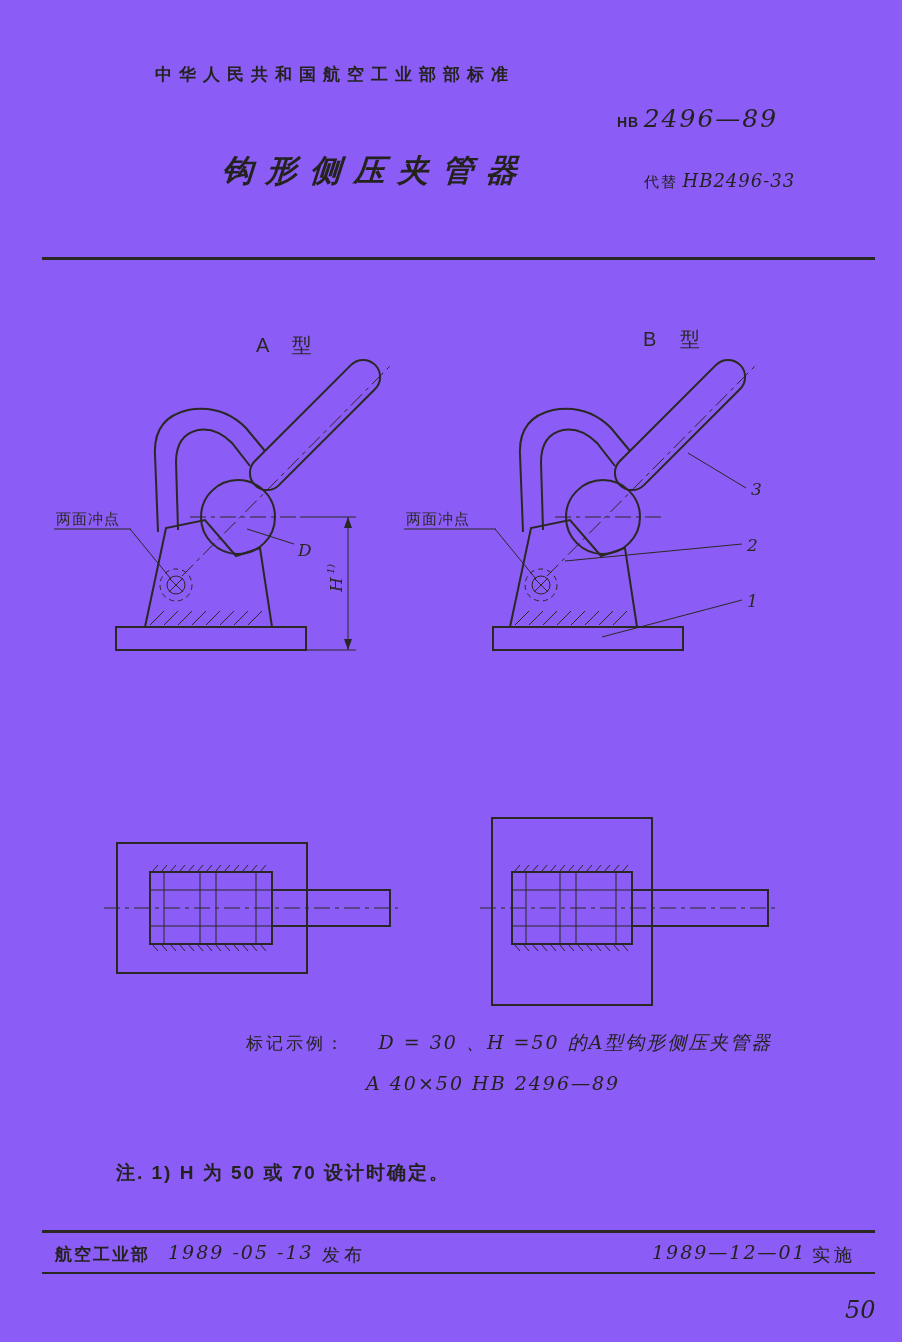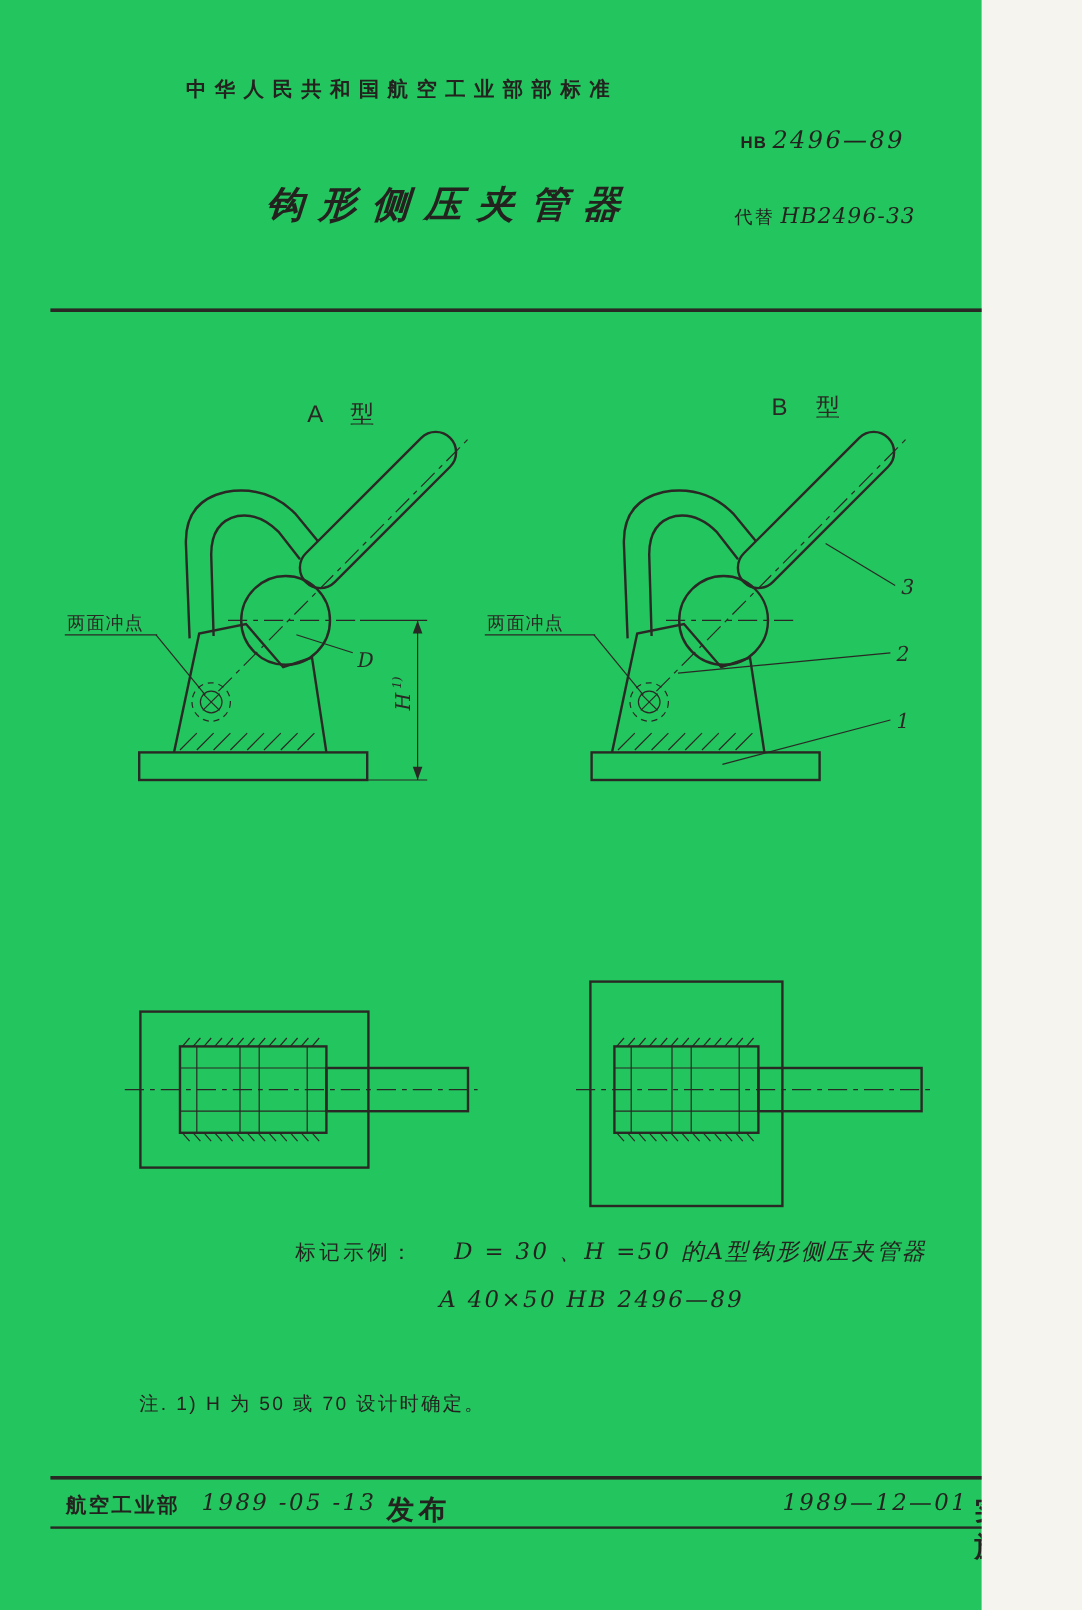--- a/index.html
+++ b/index.html
@@ -1,32 +1,32 @@
 <!DOCTYPE html>
 <html><head>
 <meta charset="utf-8">
 <style>
   html,body{margin:0;padding:0;}
   body{width:902px;height:1342px;background:#f5f4ef;font-family:"Liberation Sans",sans-serif;color:#23221f;}
-  .page{position:relative;width:818px;height:1342px;overflow:hidden;background:#22c55e;}
+  .page{position:relative;width:902px;height:1342px;overflow:hidden;background:#8b5cf6;}
   .abs{position:absolute;}
   .hand{font-family:"DejaVu Serif",serif;font-style:italic;}
   .rule{position:absolute;background:#2a2824;}
   .hdr{font-size:17px;font-weight:bold;letter-spacing:7px;white-space:nowrap;}
   .std-prefix{font-size:14px;font-weight:bold;letter-spacing:1px;}
-  .std-num{font-size:20px;letter-spacing:2px;margin-top:16px;}
+  .std-num{font-size:25px;letter-spacing:2px;margin-top:16px;}
   .title{font-size:31px;font-weight:600;letter-spacing:13px;transform:skewX(-4deg);white-space:nowrap;}
-  .rep-prefix{font-size:15px;letter-spacing:2px;}
+  .rep-prefix{font-size:15px;letter-spacing:2px;margin-left:32px;}
   .rep-num{font-size:18px;letter-spacing:1px;}
   .mk-label{font-size:17px;letter-spacing:3px;}
   .mk-text{font-size:19px;letter-spacing:2px;}
-  .note{font-size:16px;letter-spacing:2px;}
+  .note{font-size:19px;letter-spacing:2px;font-weight:bold;}
   .ft-org{font-size:17px;font-weight:bold;letter-spacing:2px;}
   .ft-date{font-size:19px;letter-spacing:2px;}
-  .ft-act{font-size:23px;font-weight:bold;letter-spacing:4px;}
+  .ft-act{font-size:18px;font-weight:normal;letter-spacing:4px;}
   .page-num{font-size:24px;}
   
   svg path,svg rect,svg circle,svg line,svg polygon{stroke:#2a2824;fill:none;}
   svg .w2{stroke-width:2;}
   svg .w1{stroke-width:1;}
   svg .cl{stroke-width:1;stroke-dasharray:16 5 4 5;}
   svg .dash{stroke-dasharray:5 4;}
   svg .arr{fill:#2a2824;stroke:none;}
   svg text{fill:#2a2824;stroke:none;}
   svg .fig-label{font-family:"Liberation Sans",sans-serif;font-size:20px;letter-spacing:9px;}

